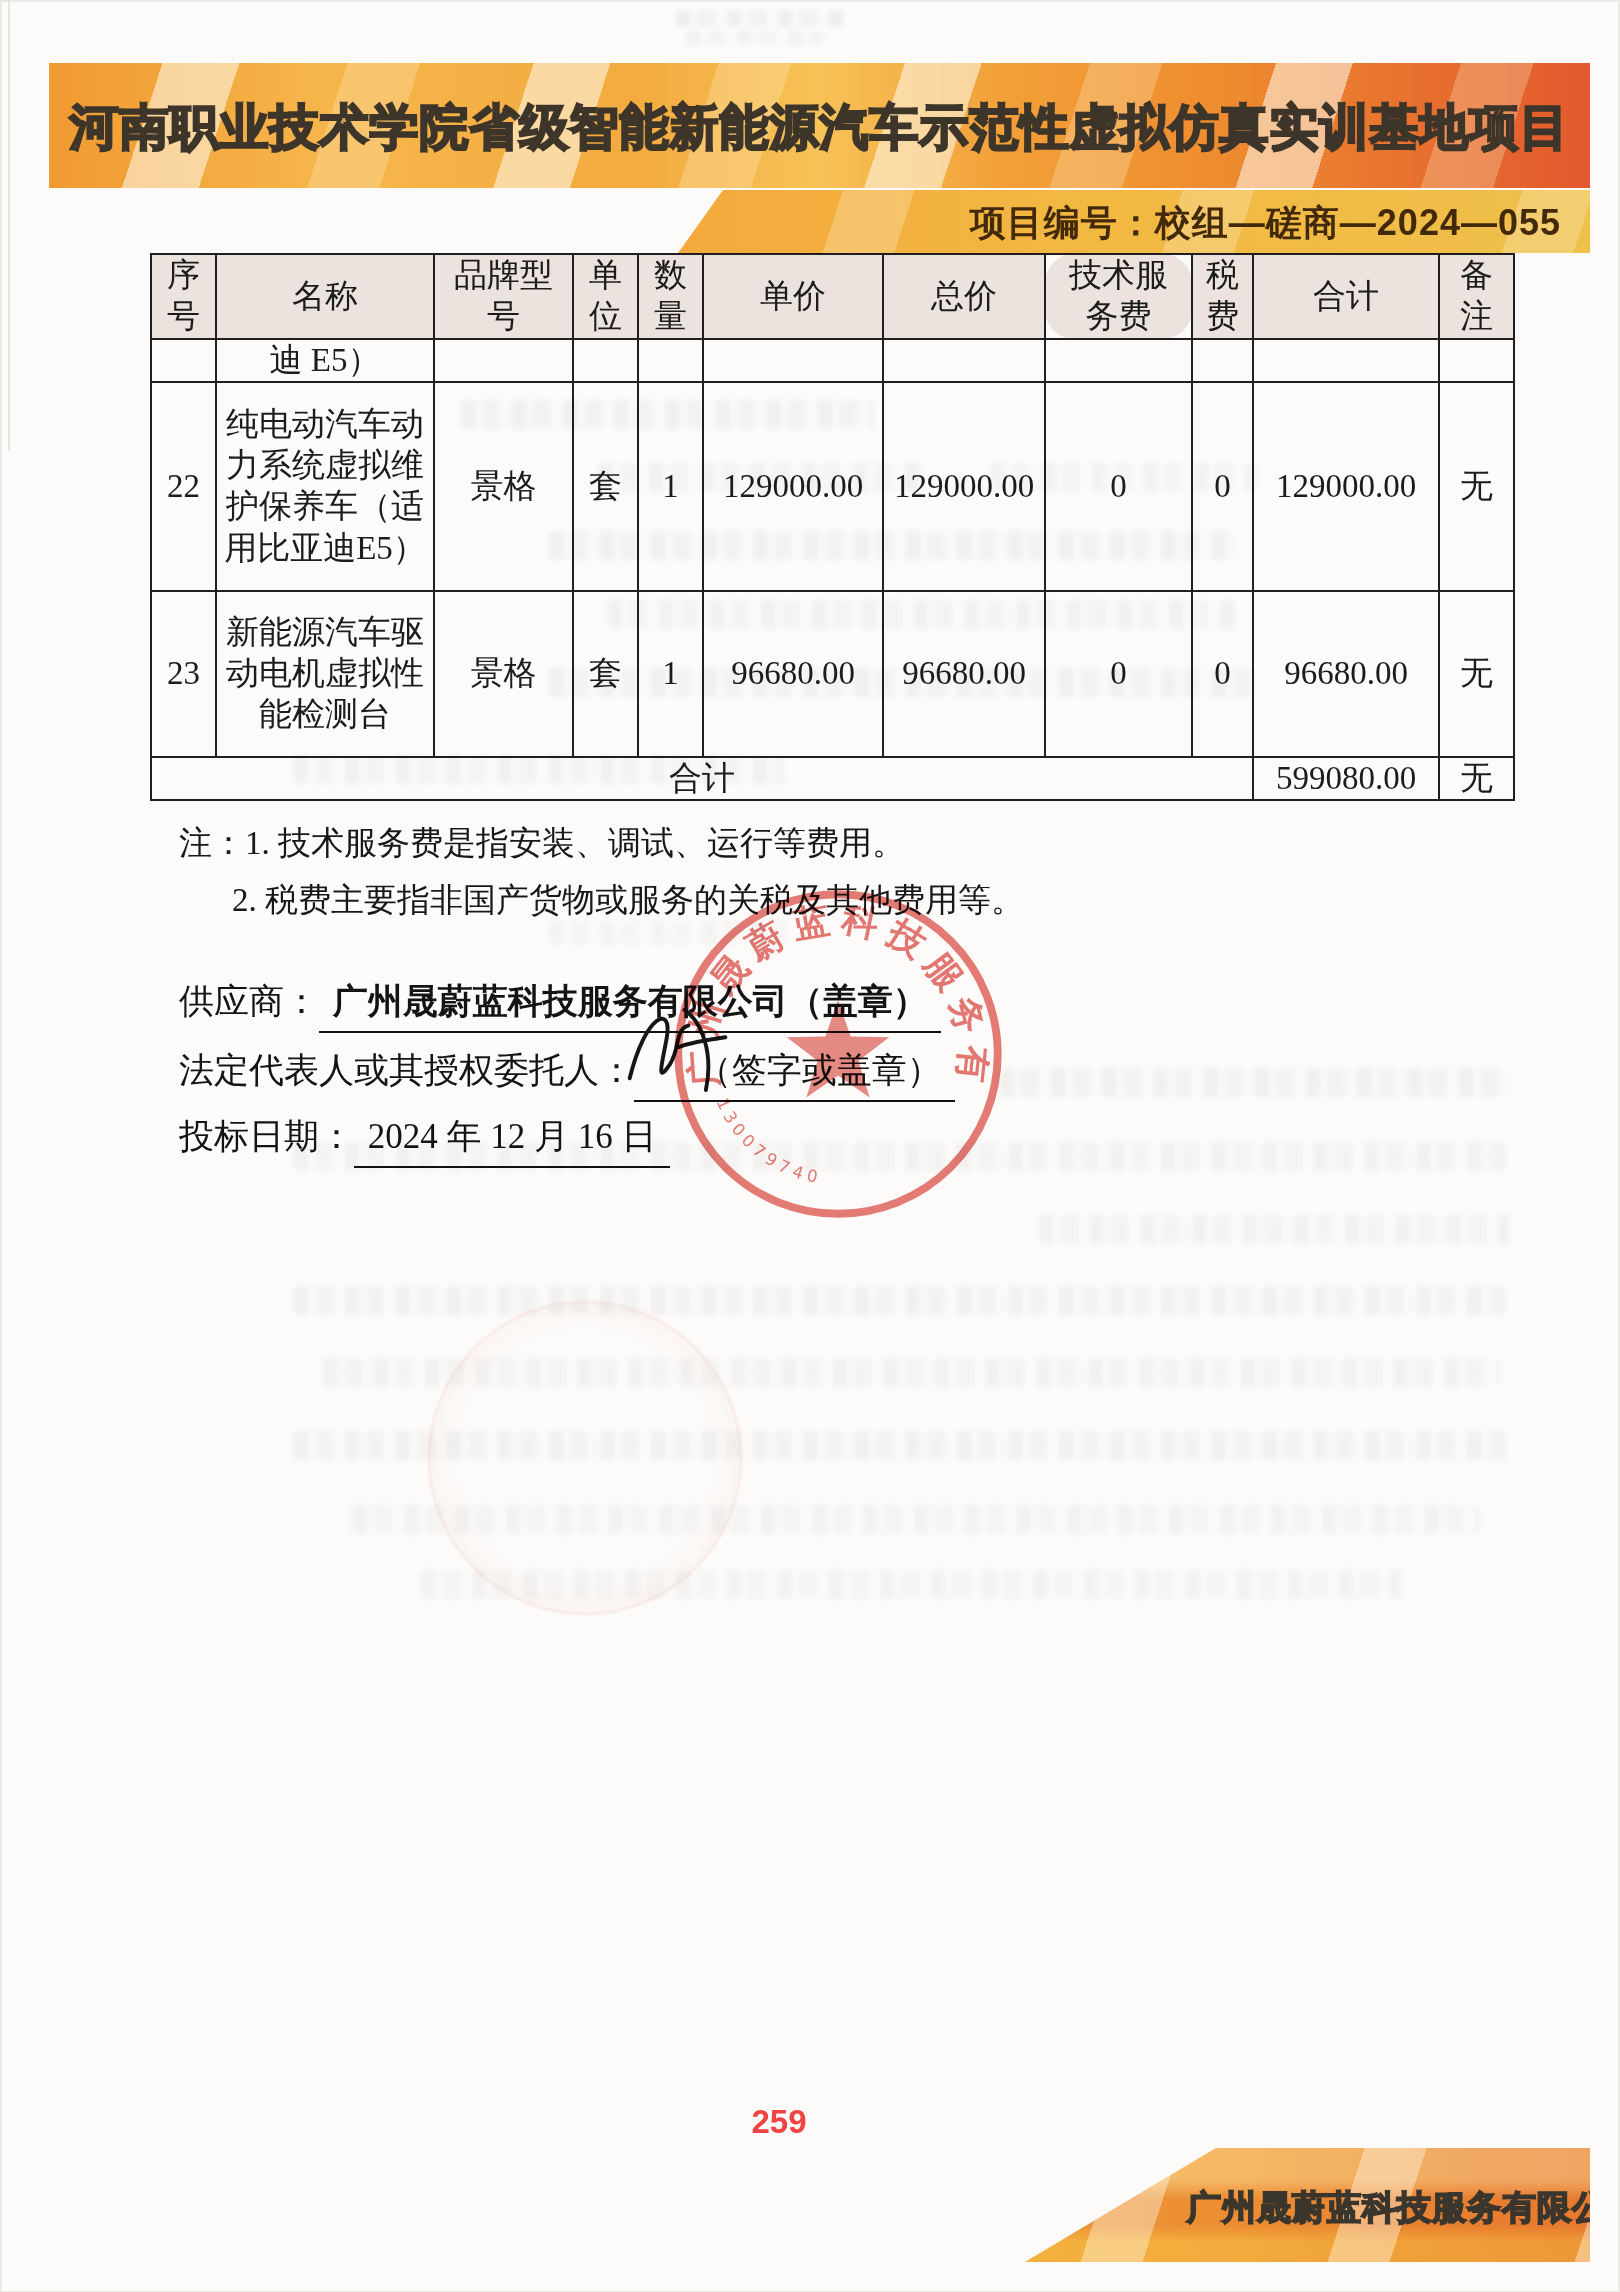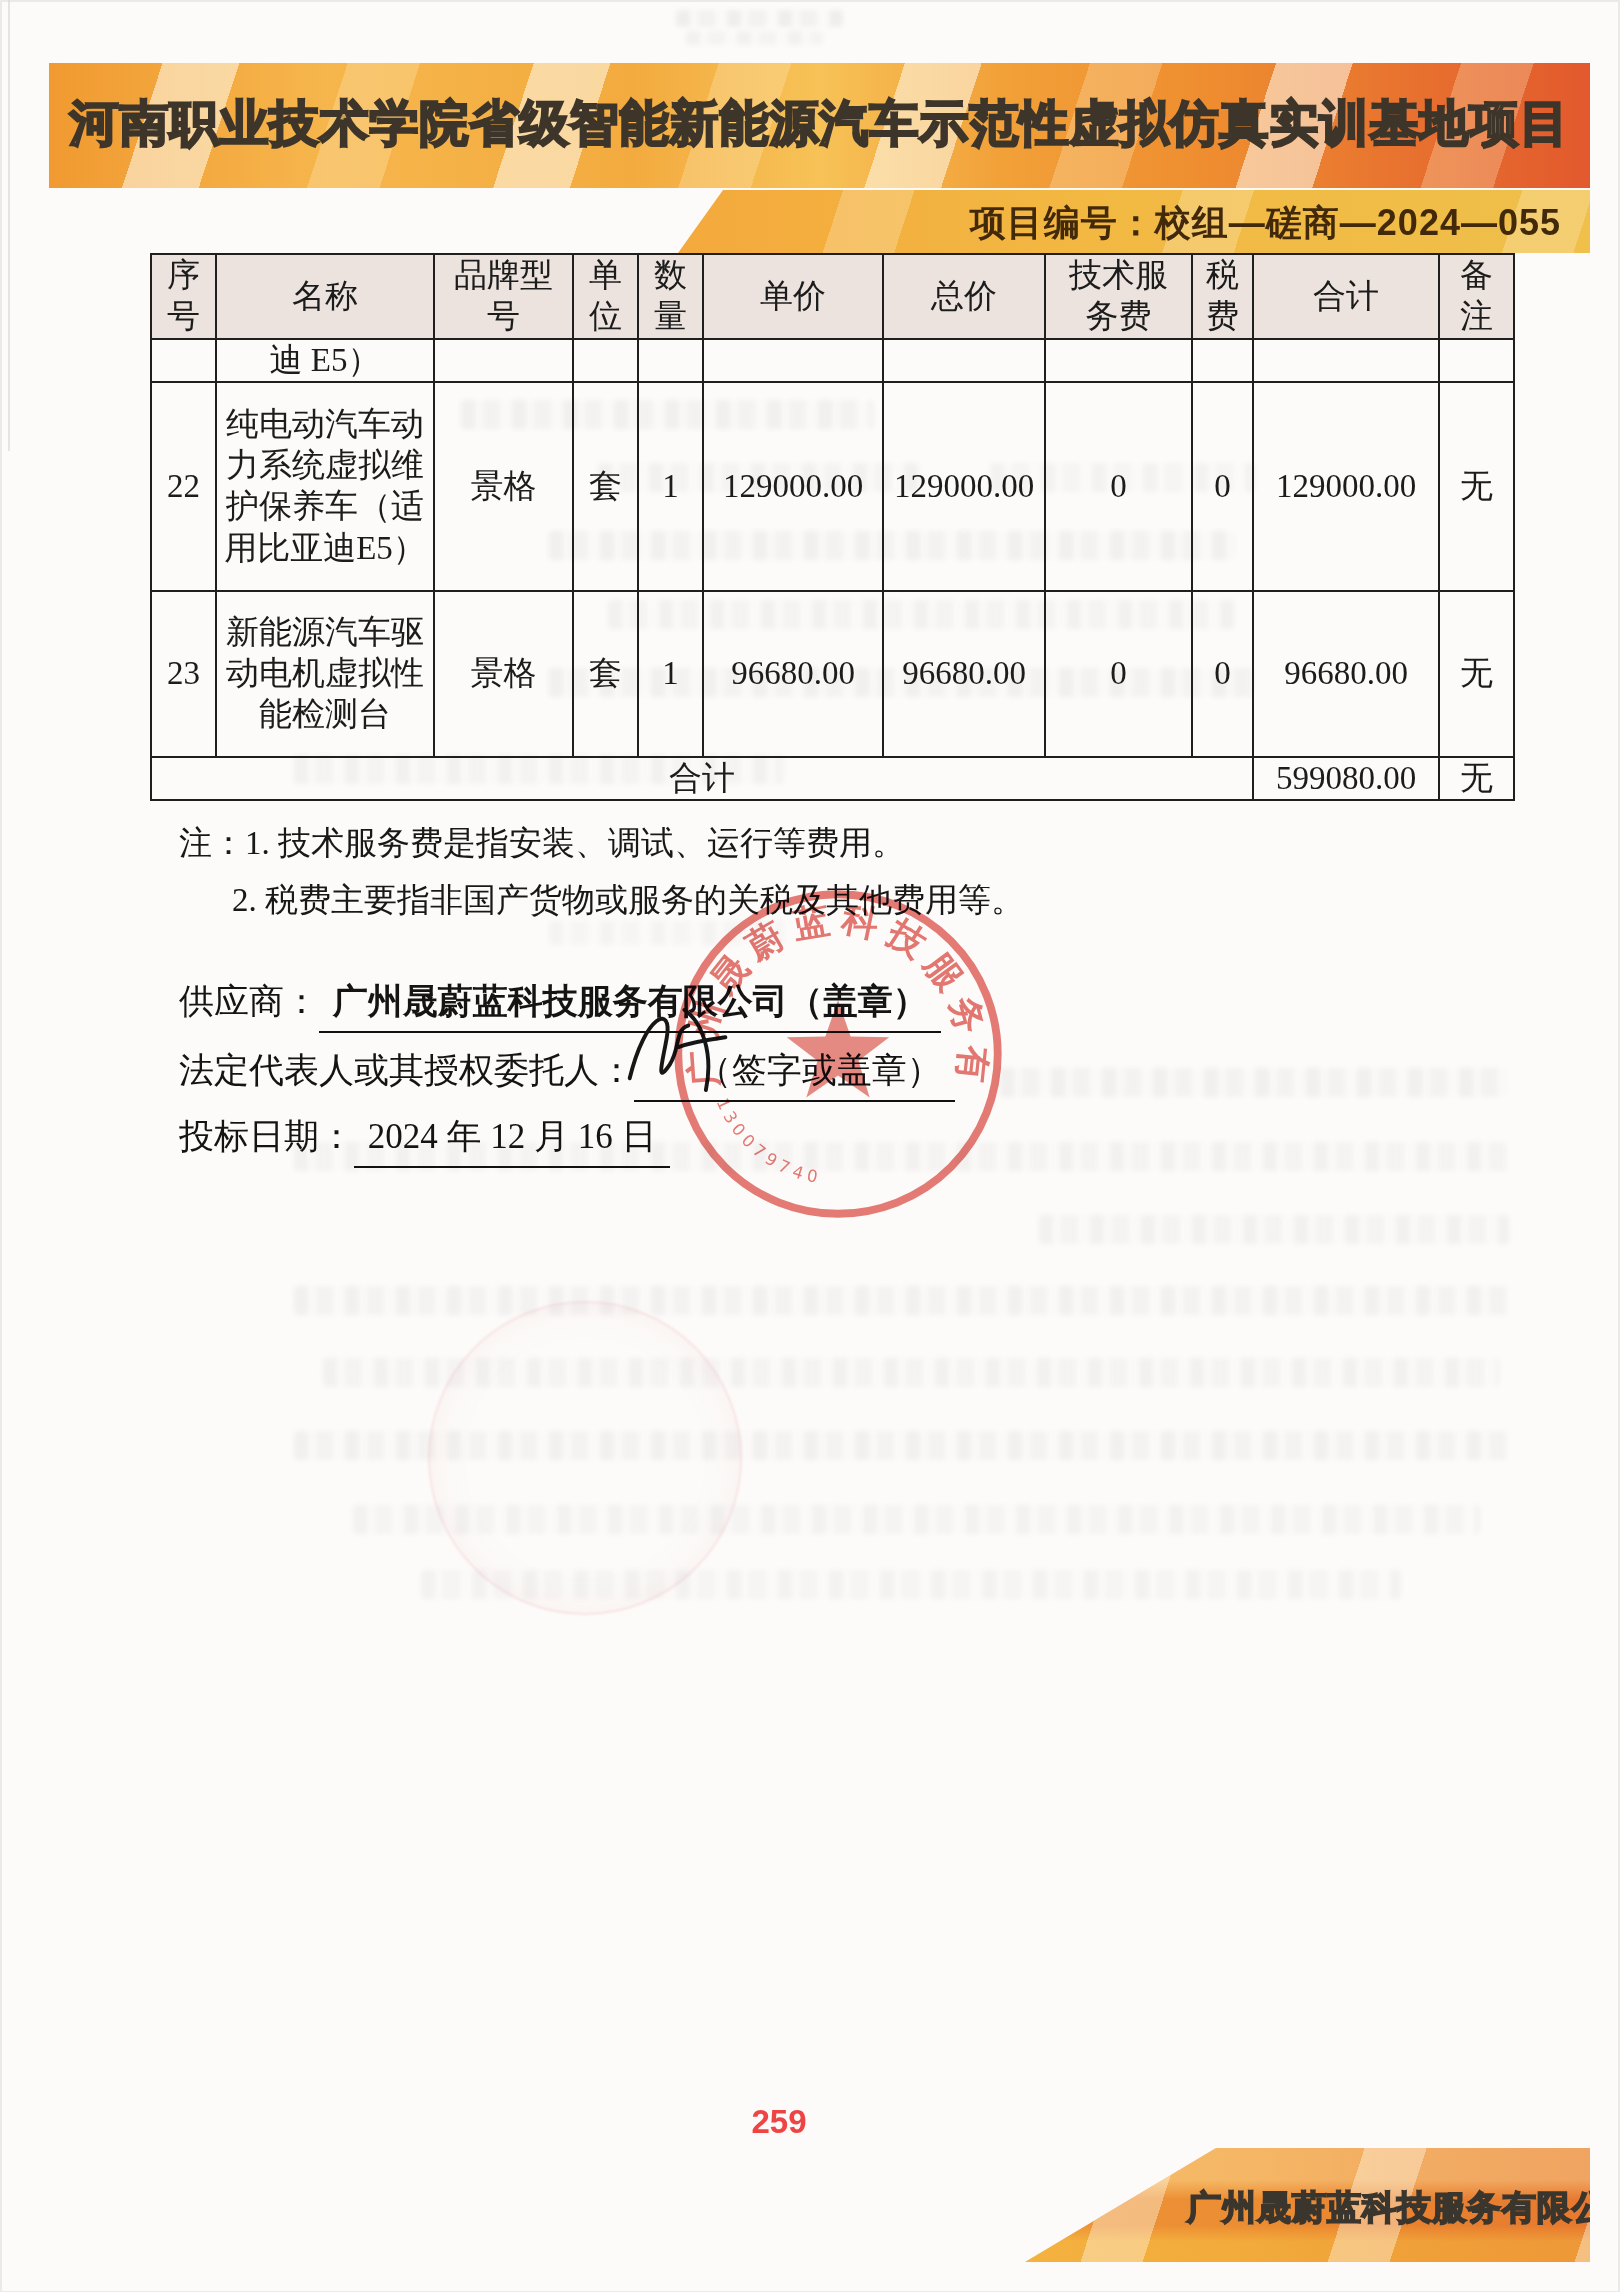--- a/index.html
+++ b/index.html
@@ -16,21 +16,21 @@
   .banner{
     position:absolute; left:49px; top:63px; width:1541px; height:125px;
     background:
       repeating-linear-gradient(108deg,
         rgba(255,255,255,0) 0 108px, rgba(255,252,240,.55) 108px 181px,
         rgba(255,255,255,0) 181px 284px, rgba(255,240,200,.28) 284px 353px),
       linear-gradient(90deg,#f09a31 0%,#f6b64c 18%,#f3ab3f 38%,#f7c257 50%,#f2a038 62%,#ee8c2f 76%,#e8722f 88%,#e2592d 100%);
   }
   .banner-title{
     width:100%; height:125px; line-height:129px; text-align:center;
-    font-family:Liberation Mono, monospace;
+    font-family:Liberation Serif, serif;
     font-size:49px; font-weight:bold; letter-spacing:1px;
     color:rgba(90,70,45,.28);
     -webkit-text-stroke:2.4px #3e352a;
     white-space:nowrap;
   }
   .projband{
     position:absolute; left:678px; top:190px; width:912px; height:63px;
     background:
       repeating-linear-gradient(108deg, rgba(255,255,255,0) 0 157px, rgba(255,250,230,.25) 157px 225px, rgba(255,255,255,0) 225px 323px),
       linear-gradient(90deg,#f4a93c,#f2b842 45%,#efc04a 100%);
@@ -44,21 +44,21 @@
 
   
   .tbl-wrap{position:absolute; left:132px; top:253px;}
   table.items{border-collapse:collapse; table-layout:fixed; width:1362px; background:transparent;}
   table.items th, table.items td{
     border:2px solid #1f1f1f; text-align:center; vertical-align:middle;
     font-size:33px; overflow:hidden; padding:0 7px; line-height:1.25;
   }
   table.items{border:2.9px solid #161616;margin-left:18px;}
   table.items th{background:#ece3de; font-weight:normal; padding:0 9.8px;}
-  th.h-techfee{padding:0 19.6px;}
+  th.h-techfee{padding:0 19.6px;border-radius:29px;}
   td.name-cell{padding:0 17.6px;}
   td.num{font-size:30px; font-family:"Liberation Serif","DejaVu Serif",serif;}
   td.c-price{padding:0 11.8px; word-break:break-all;}
   td.c-totalprice{padding:0 3.9px; word-break:break-all;}
   td.c-sum{padding:0 2px;}
   td.sum-label{font-size:35px;}
 
   
   .note-line{position:absolute; font-size:33px; color:#181818; white-space:nowrap;}
   .sup-line{position:absolute; font-size:35px; color:#141414; white-space:nowrap;}

